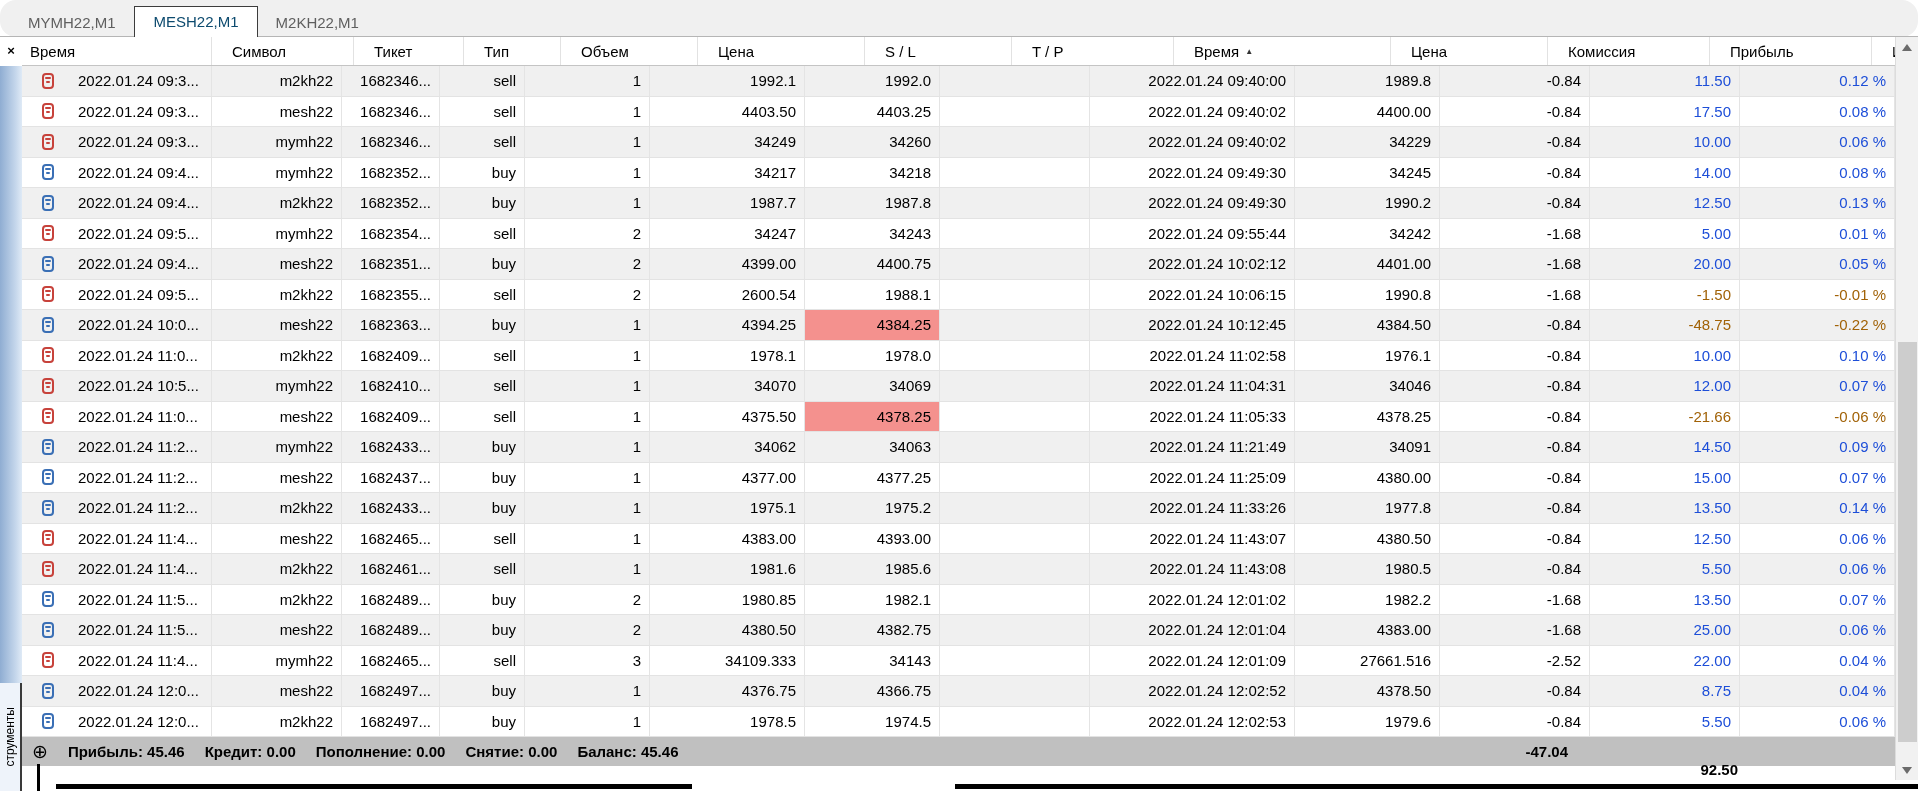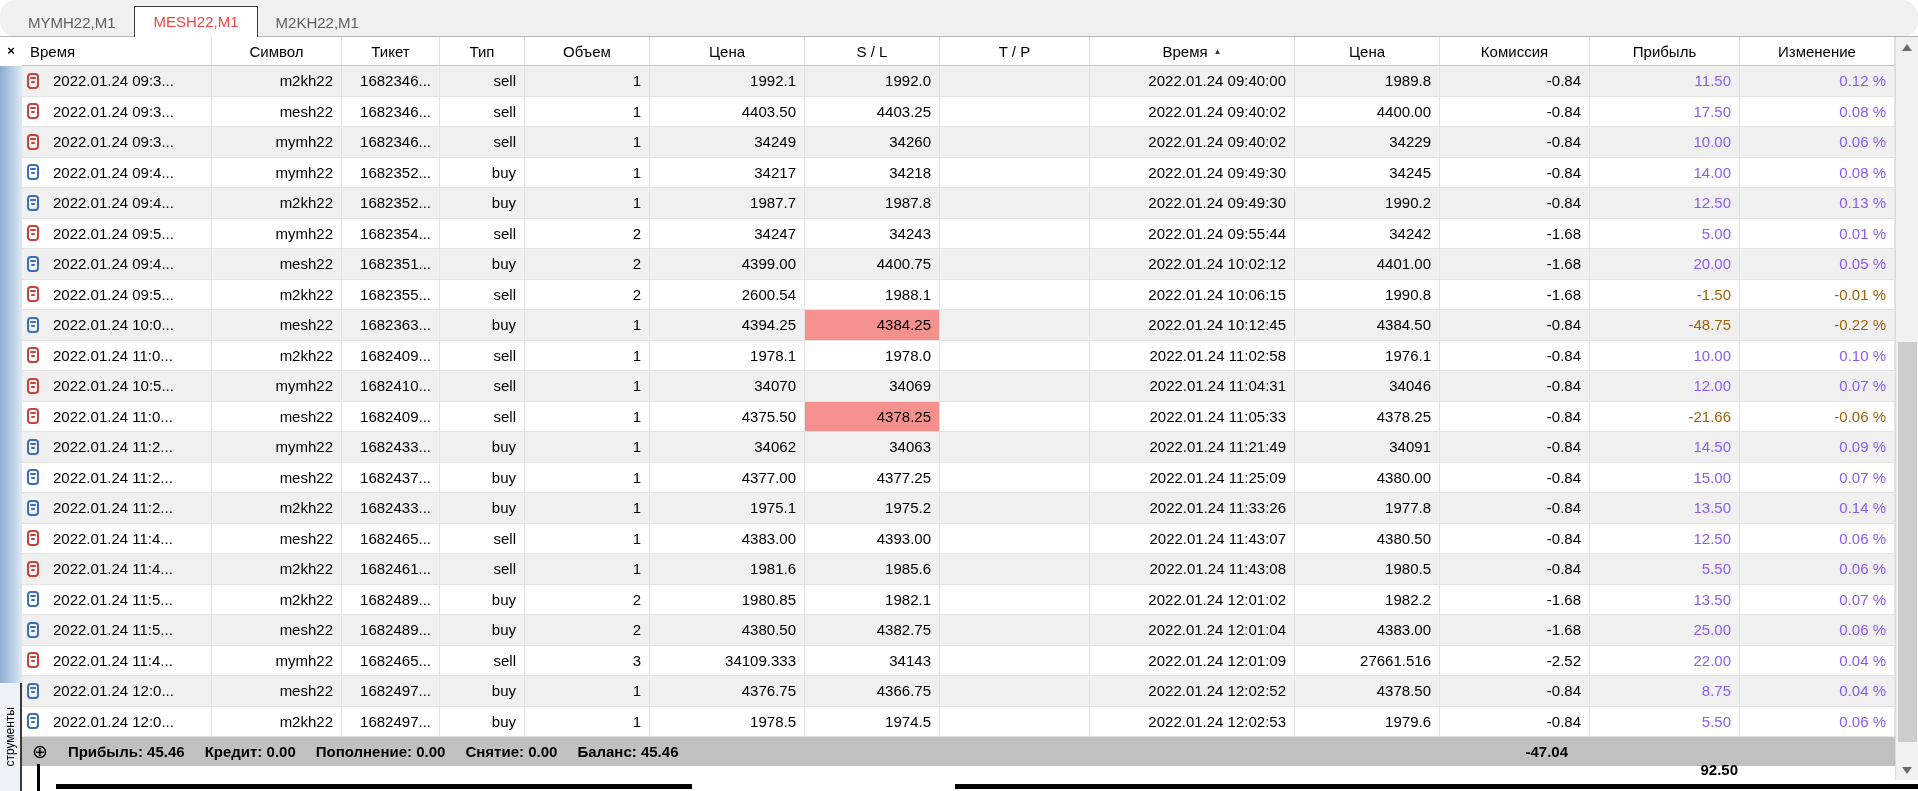--- a/index.html
+++ b/index.html
@@ -7,41 +7,41 @@
   body {
     width:1918px; height:791px; position:relative; overflow:hidden;
     background:#ffffff; font-family:"Liberation Sans","DejaVu Sans",sans-serif; color:#000;
   }
   :root { --cols: 190px 130px 98px 85px 125px 155px 135px 150px 205px 145px 150px 150px 155px; }
 
   
   .tabbar { position:absolute; left:0; top:0; width:1918px; height:37px; background:#f0f0f0; display:flex; align-items:flex-end; padding-left:10px;border-radius:16px; }
   .tabbar-border { position:absolute; left:0; top:36px; width:1918px; height:1px; background:#b5b5b5; z-index:1; }
   .tab { height:28px; line-height:28px; padding:0 18px; font-size:15px; color:#5f5f5f; position:relative; z-index:0; cursor:default; }
-  .tab.active { background:#fff; border:1px solid #3c3c3c; border-bottom:none; color:#ef4444; height:31px; line-height:30px; z-index:2;padding-left:19px; }
+  .tab.active { background:#fff; border:1px solid #3c3c3c; border-bottom:none; color:#0c4a6e; height:31px; line-height:30px; z-index:2;padding-left:19px; }
 
   
   .close-box { position:absolute; left:0; top:37px; width:22px; height:29px; background:#fff; text-align:center; font-size:13px; font-weight:bold; line-height:27px; z-index:3; }
   .left-strip { position:absolute; left:0; top:66px; width:22px; height:617px; background:linear-gradient(to right,#8fadd2,#c4d6eb 70%,#dfeaf6); }
   .vert-tab { position:absolute; left:0; top:683px; width:22px; height:108px; background:#eef3fa; border-right:2px solid #3a3a3a; display:flex; align-items:center; justify-content:center; }
   .vert-tab span { writing-mode:vertical-rl; transform:rotate(180deg); font-size:12px; white-space:nowrap; }
 
   
   .table { position:absolute; left:22px; top:37px; width:1873px; }
-  .thead { display:grid; grid-template-columns:var(--cols); height:29px; background:#fff; border-bottom:1px solid #c4c4c4; }
-  .th { display:flex; align-items:center; justify-content:center; gap:6px; padding:0 8px; font-size:15px; border-right:1px solid #e2e2e2; overflow:hidden; white-space:nowrap; }
+  .thead { display:grid; grid-template-columns:var(--cols); height:29px; background:#fff; border-bottom:1px solid #c4c4c4;gap:12px; }
+  .th { display:flex; align-items:center; justify-content:flex-start; gap:6px; padding:0 8px; font-size:15px; border-right:1px solid #e2e2e2; overflow:hidden; white-space:nowrap; }
   .th.left { justify-content:flex-start; }
   .th .arr { font-size:8px; color:#333; }
   .tbody { width:1873px; }
   .tr { display:grid; grid-template-columns:var(--cols); height:30.5px; background:#fff; border-bottom:1px solid #e3e3e3; }
   .tr:nth-child(odd) { background:#f0f0f0; }
   .td { display:flex; align-items:center; justify-content:flex-end; padding:0 8px; font-size:15px; border-right:1px solid #e4e4e4; white-space:nowrap; overflow:hidden; }
-  .td.left { justify-content:flex-start; padding-left:5px; gap:14px; }
+  .td.left { justify-content:flex-start; padding-left:20px; gap:24px; }
   .td.alert { background:#f4918e; }
-  .td.pos { color:#8b5cf6; }
+  .td.pos { color:#1d4ed8; }
   .td.neg { color:#a16207; }
 
   .deal-icon { width:12px; height:16px; border:2px solid; border-radius:4px; flex:none; display:flex; flex-direction:column; align-items:center; padding-top:2px; gap:2px; }
   .deal-icon i { display:block; height:2px; background:currentColor; border-radius:1px; }
   .deal-icon i:first-child { width:6px; }
   .deal-icon i:last-child { width:4px; }
   .deal-icon.sell { color:#c7423b; border-color:#c7423b; }
   .deal-icon.buy  { color:#3a6fb5; border-color:#3a6fb5; }
 
   

